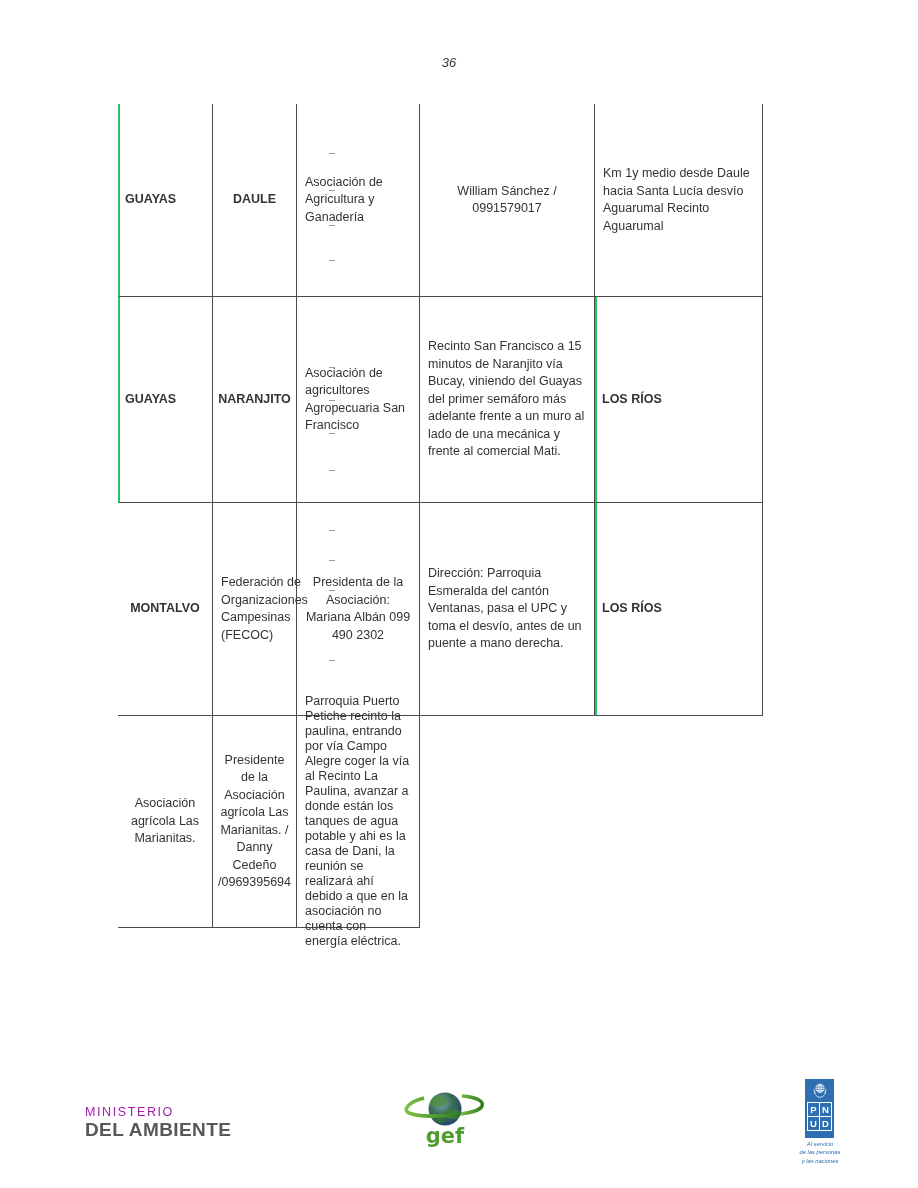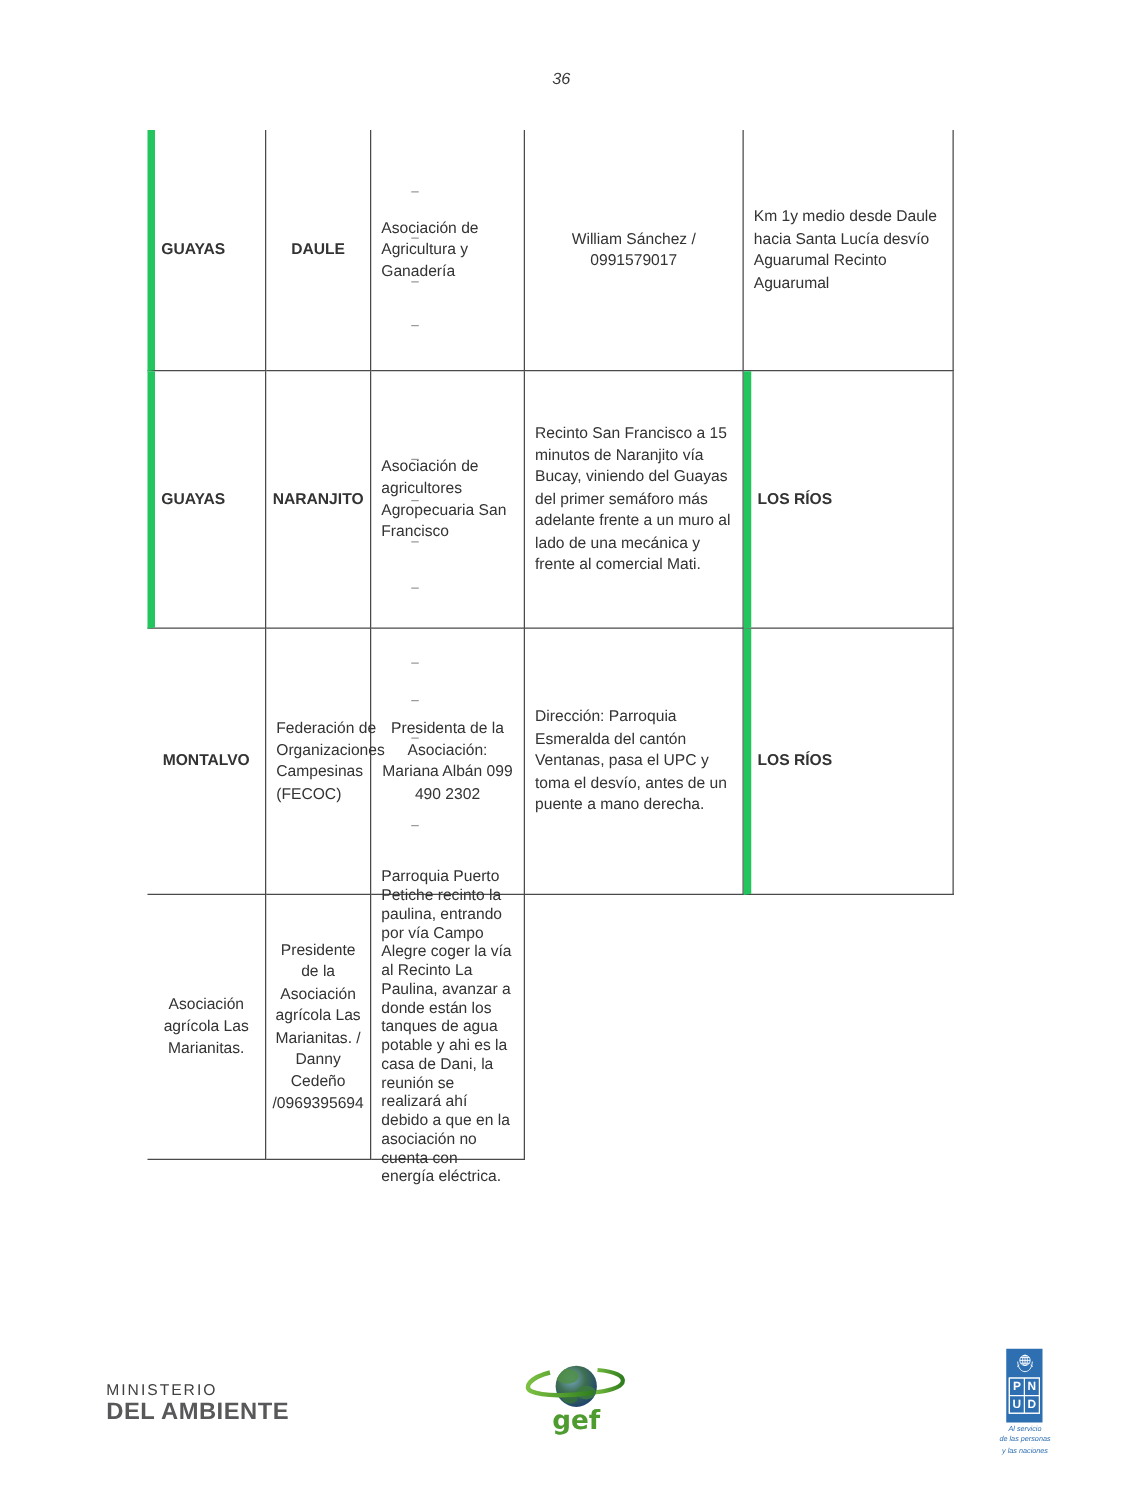--- a/index.html
+++ b/index.html
@@ -19,40 +19,40 @@
     display:grid;
     grid-template-columns:95px 84px 123px 175px 168px;
     grid-template-rows:193px 206px 213px 212px;
   }
   .cell {
     border-right:1px solid #4a4a4a;
     border-bottom:1px solid #4a4a4a;
     display:flex; flex-direction:column; justify-content:center;
     font-size:12.5px; line-height:1.4; color:#333333;
   }
-  .col1 { border-left:6px solid #22c55e; }
+  .col1 { border-left:2px solid #22c55e; }
   .c-prov { font-weight:bold; align-items:flex-start; text-align:left; padding:0 2px 0 5px; }
   .c-cant { font-weight:bold; align-items:center; text-align:center; padding:0 5px; }
   .c-assoc { align-items:flex-start; text-align:left; padding:0 8px; }
   .c-assoc.center { align-items:center; text-align:center; }
   .c-contact { align-items:center; text-align:center; padding:0 5px; }
   .c-dir { padding:0 8px; }
   .c-dir.left { align-items:flex-start; text-align:left; }
   .c-dir.center { align-items:center; text-align:left; }
   .c-dir.tight { line-height:1.2; }
   .tick {
     position:absolute; left:211px; width:6px; height:1px;
     background:#9a9a9a;
   }
   
   .mae-logo { position:absolute; left:85px; top:1105px; }
-  .mae-line1 { font-size:12.5px; letter-spacing:1.6px; color:#404040; }
+  .mae-line1 { font-size:12.5px; letter-spacing:1.6px; color:#a21caf; }
   .mae-line2 { font-size:19px; font-weight:bold; letter-spacing:0.4px; color:#58585a; margin-top:0px; }
 
-  .gef-logo { position:absolute; left:412px; top:1086px; }
+  .gef-logo { position:absolute; left:396px; top:1086px; }
 
   .pnud-logo {
     position:absolute; left:805px; top:1079px; width:29px; height:59px;
     background:#2e6fb2; display:flex; flex-direction:column; align-items:center;
   }
   .pnud-emblem { margin-top:2px; width:18px; height:20px; }
   .pnud-grid {
     margin-top:1px;
     display:grid; grid-template-columns:11px 11px; grid-template-rows:13px 13px;
     gap:1px; background:#ffffff; border:1px solid #ffffff;

